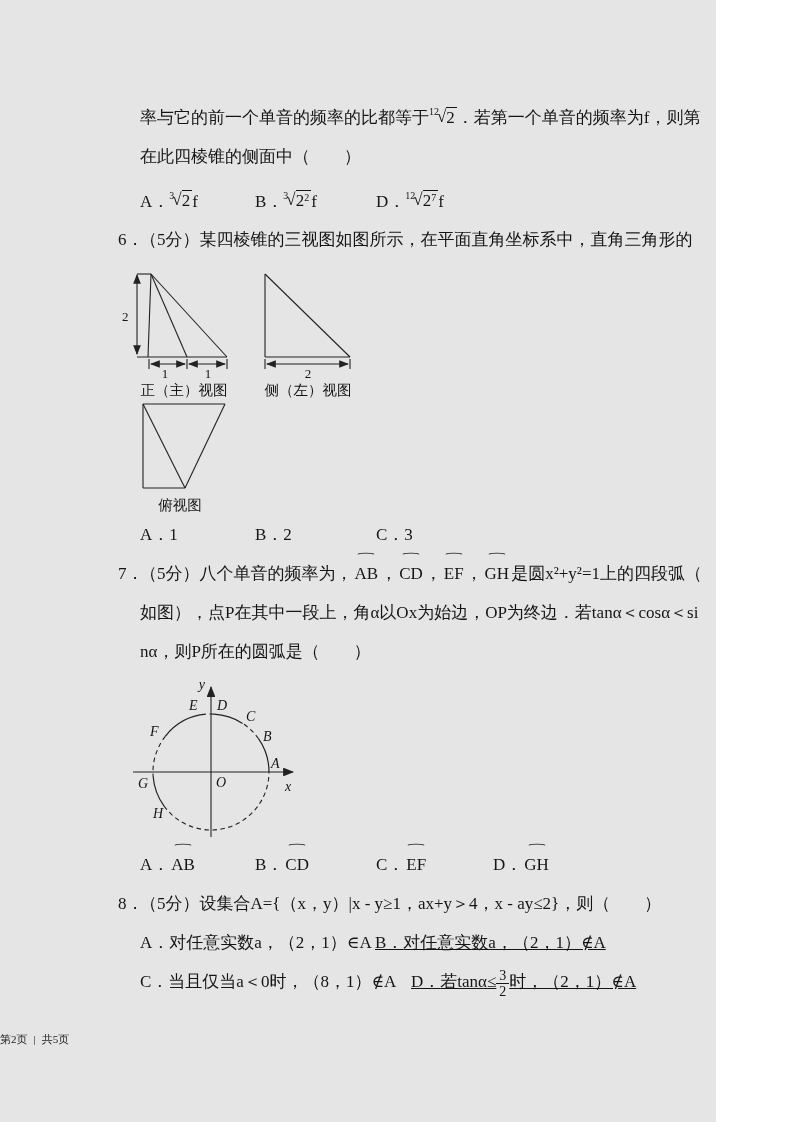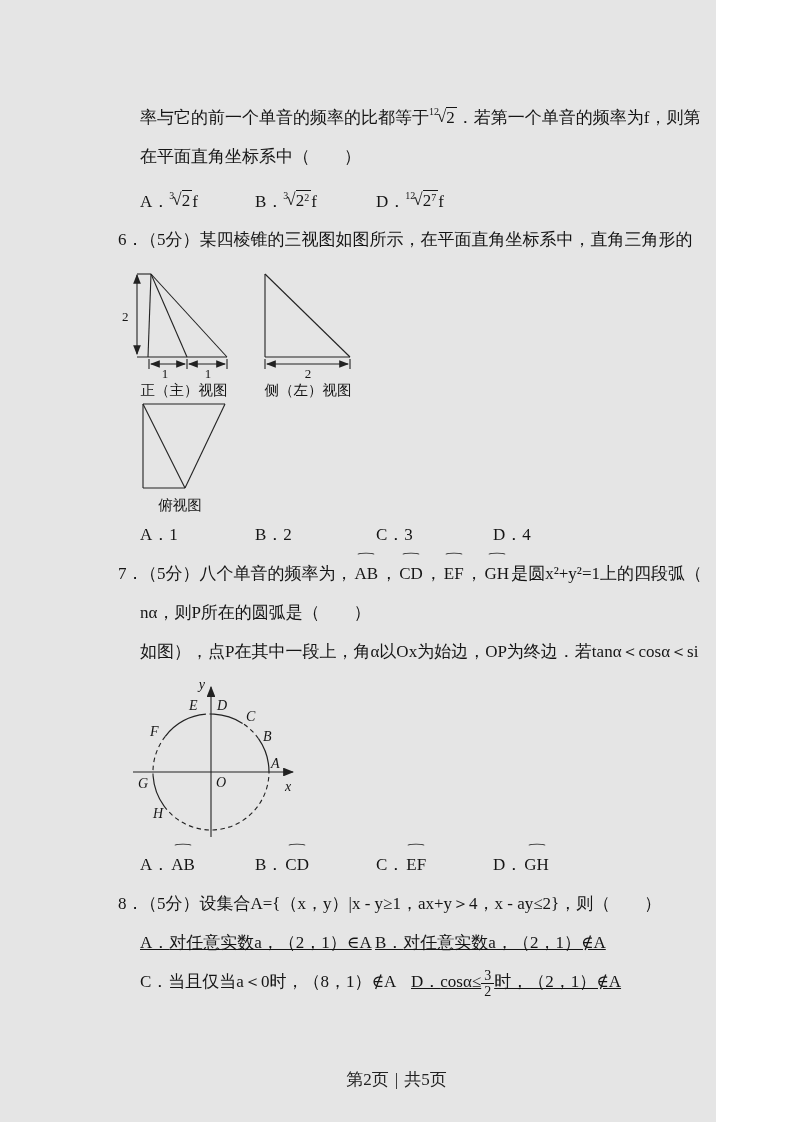--- a/index.html
+++ b/index.html
@@ -29,44 +29,44 @@
     position:absolute; left:50%; top:-0.62em; line-height:1; font-size:0.85em;
     transform:translateX(-50%) scaleX(2.1) scaleY(0.7);
   }
   
   .frac { display:inline-block; vertical-align:-0.65em; text-align:center;
           font-size:14px; line-height:1.08; }
   .frac .num { display:block; border-bottom:1px solid currentColor; padding:0 3px; }
   .frac .den { display:block; }
   
   .q8row { display:flex; line-height:39px; white-space:nowrap; }
-  .q8row .w1 { width:235px;text-decoration:underline; }
+  .q8row .w1 { width:235px; }
   .q8row .w2 { width:271px; }
   .q8row .rest { flex:1;text-decoration:underline; }
   svg { display:block; }
   .diagram1 { margin:6px 0 0 -22px; }
   .diagram2 { margin:2px 0 0 -2px; }
   .diagram3 { margin:4px 0 0 -15px; }
   svg text { font-family:"Liberation Serif","DejaVu Serif",serif; fill:#151515; }
   .footer {
-    position:absolute; left:0; top:1068px; width:793px; text-align:center;
-    font-size:17px; color:#222;
+    position:absolute; left:0; top:1032px; width:793px; text-align:left;
+    font-size:11px; color:#222;
   }
   .footer .sep { margin:0 6px; }
 </style>
 </head>
 <body>
 
 <div class="page">
   <div class="content">
 
     <div class="line">
       <span>率与它的前一个单音的频率的比都等于</span><span class="rad"><sup class="idx">12</sup><span class="sign">√</span><span class="body"><span>2</span></span></span><span>．若第一个单音的频率为f，则第</span>
     </div>
-    <div class="line">在平面直角坐标系中（　　）</div>
+    <div class="line">在此四棱锥的侧面中（　　）</div>
 
     <div class="opts4">
       <div class="c1"><span>A．</span><span class="rad"><sup class="idx">3</sup><span class="sign">√</span><span class="body"><span>2</span><sup></sup></span></span><span>f</span></div>
       <div class="c2"><span>B．</span><span class="rad"><sup class="idx">3</sup><span class="sign">√</span><span class="body"><span>2</span><sup>2</sup></span></span><span>f</span></div>
       <div class="c4"><span>D．</span><span class="rad"><sup class="idx">12</sup><span class="sign">√</span><span class="body"><span>2</span><sup>7</sup></span></span><span>f</span></div>
     </div>
 
     <div class="line">
       <span class="qnum">6．</span><span>（5分）某四棱锥的三视图如图所示，在平面直角坐标系中，直角三角形的</span>
     </div>
@@ -114,28 +114,27 @@
         <line x1="87" y1="3" x2="47" y2="87"></line>
         <line x1="5" y1="3" x2="47" y2="87"></line>
       </g>
       <text x="42" y="109" font-size="14.5" text-anchor="middle">俯视图</text>
     </svg>
 
     <div class="opts4">
       <div class="c1"><span>A．</span><span>1</span></div>
       <div class="c2"><span>B．</span><span>2</span></div>
       <div class="c3"><span>C．</span><span>3</span></div>
-      <div class="c4"><span>D．</span><span>4</span></div>
     </div>
 
     <div class="line">
       <span class="qnum">7．</span><span>（5分）八个单音的频率为，</span><span class="arc"><span class="hat">⌢</span><span>AB</span></span><span>，</span><span class="arc"><span class="hat">⌢</span><span>CD</span></span><span>，</span><span class="arc"><span class="hat">⌢</span><span>EF</span></span><span>，</span><span class="arc"><span class="hat">⌢</span><span>GH</span></span><span>是圆x²+y²=1上的四段弧（</span>
     </div>
+    <div class="line">如图），点P在其中一段上，角α以Ox为始边，OP为终边．若tanα＜cosα＜si</div>
     <div class="line">nα，则P所在的圆弧是（　　）</div>
-    <div class="line">如图），点P在其中一段上，角α以Ox为始边，OP为终边．若tanα＜cosα＜si</div>
 
     <svg class="diagram3" width="185" height="170" viewBox="0 0 185 170">
       <defs>
         <marker id="ah2" markerWidth="10" markerHeight="8" refX="9" refY="4" orient="auto">
           <path d="M0,0 L10,4 L0,8 Z" fill="#222"></path>
         </marker>
       </defs>
       <g stroke="#222" stroke-width="1.1" fill="none">
         <line x1="8" y1="97" x2="168" y2="97" marker-end="url(#ah2)"></line>
         <line x1="86" y1="162" x2="86" y2="12" marker-end="url(#ah2)"></line>
@@ -176,21 +175,21 @@
 
     <div class="line">
       <span class="qnum">8．</span><span>（5分）设集合A={（x，y）|x - y≥1，ax+y＞4，x - ay≤2}，则（　　）</span>
     </div>
     <div class="q8row">
       <div class="w1"><span>A．</span><span>对任意实数a，（2，1）∈A</span></div>
       <div class="rest"><span>B．</span><span>对任意实数a，（2，1）∉A</span></div>
     </div>
     <div class="q8row">
       <div class="w2"><span>C．</span><span>当且仅当a＜0时，（8，1）∉A</span></div>
-      <div class="rest"><span>D．</span><span>cosα≤</span><span class="frac"><span class="num">3</span><span class="den">2</span></span><span>时，（2，1）∉A</span></div>
+      <div class="rest"><span>D．</span><span>若tanα≤</span><span class="frac"><span class="num">3</span><span class="den">2</span></span><span>时，（2，1）∉A</span></div>
     </div>
 
   </div>
 
   <div class="footer">
     <span>第2页</span><span class="sep">|</span><span>共5页</span>
   </div>
 </div>
 
 </body></html>

